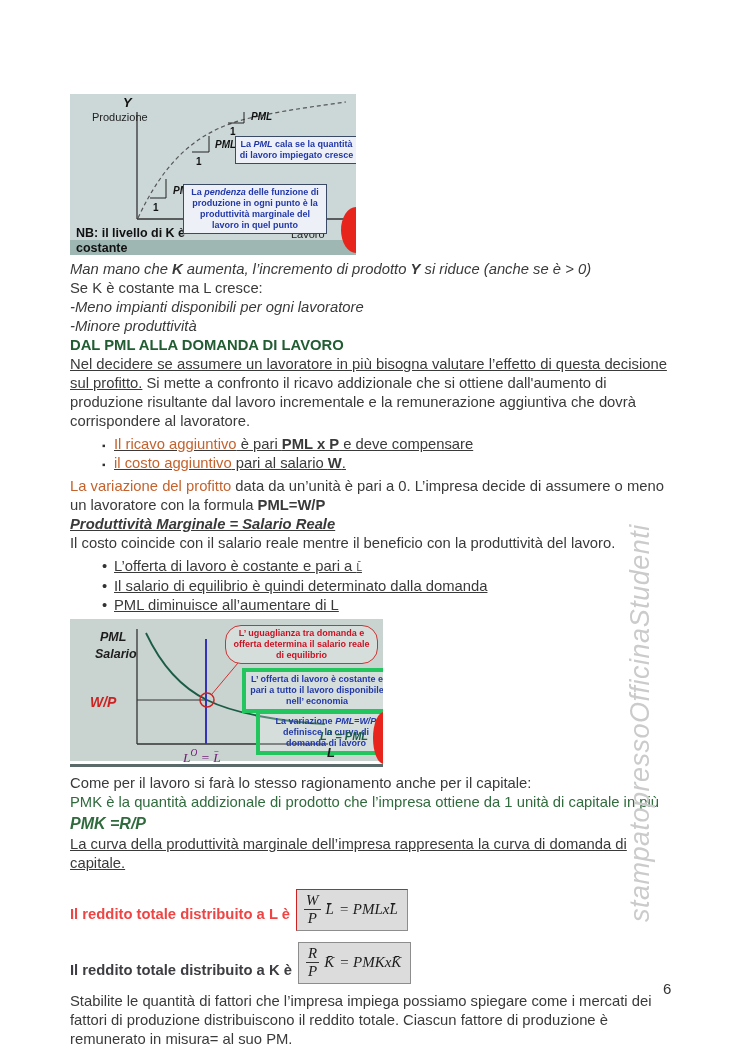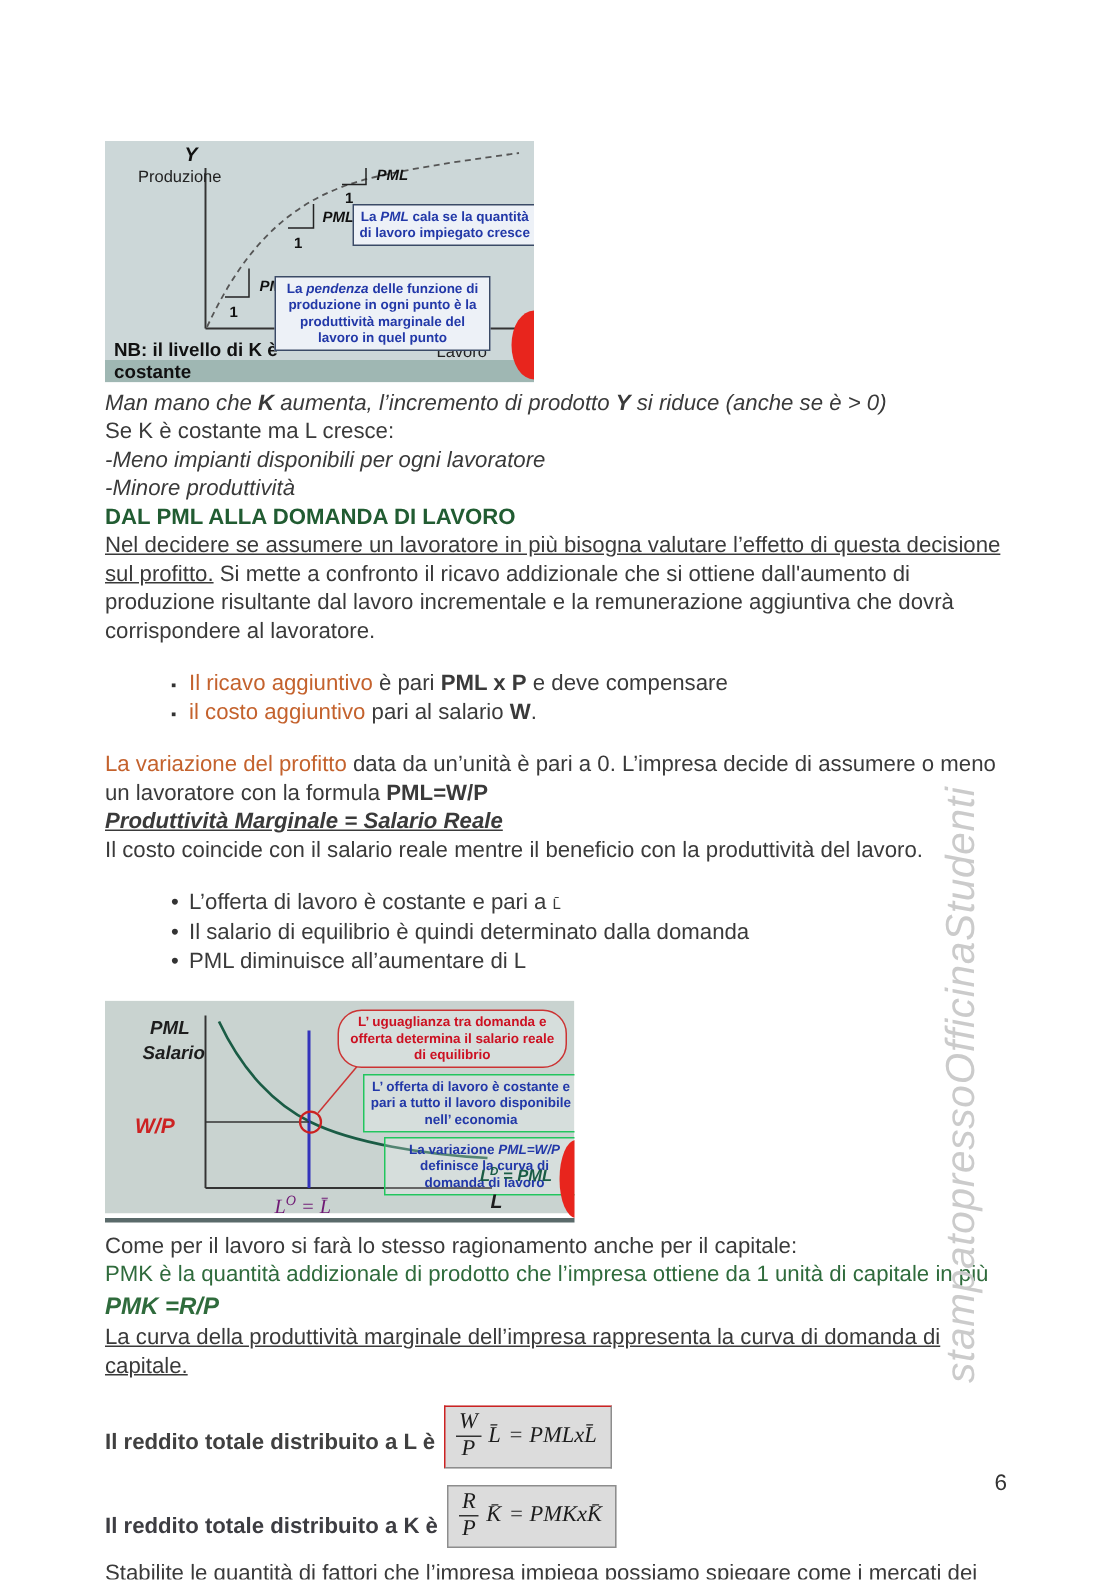--- a/index.html
+++ b/index.html
@@ -5,37 +5,37 @@
   html,body{margin:0;padding:0;}
   body{width:744px;height:1053px;position:relative;background:#ffffff;overflow:hidden;
        font-family:"Liberation Sans",sans-serif;color:#3a3a3a;}
   .content{position:absolute;left:70px;top:88px;width:606px;font-size:14.8px;line-height:19px;}
   .it{font-style:italic;}
   .b{font-weight:bold;}
   .u{text-decoration:underline;}
   .green-h{color:#215c32;font-weight:bold;}
   .green-t{color:#2f6b3c;}
   .orange{color:#c4622d;}
-  .red{color:#404040;}
+  .red{color:#ef4444;}
   .darklbl{color:#3d3d42;}
   p{margin:0;}
-  ul{margin:16px;padding:0;list-style:none;}
+  ul{margin:4px;padding:0;list-style:none;text-decoration:underline;}
   li{padding-left:40px;position:relative;}
   li.sq::before{content:"▪";position:absolute;left:28px;font-size:10px;top:1px;color:#333;}
   li.rd::before{content:"•";position:absolute;left:28px;color:#333;}
   
   .fig1{position:relative;width:286px;height:167px;margin-bottom:5px;overflow:hidden;}
   .fig-box{position:absolute;font-size:9px;line-height:1.22;text-align:center;font-weight:bold;
            color:#2238a8;background:#edf1f7;border:1px solid #3a4a66;padding:2px 3px;}
   .fig1 .blob{position:absolute;right:-15px;bottom:2px;width:30px;height:46px;background:#e8251d;border-radius:50%;}
   
   .fig2{position:relative;width:313px;height:145px;margin-top:4px;margin-bottom:7px;overflow:hidden;
         border-bottom:3px solid #5a6a6a;}
   .fig2 .boxr{color:#cc1122;border:1px solid #cc3333;background:rgba(255,255,255,0.25);}
-  .fig2 .boxb{color:#2238a8;border:1px solid #22c55e;background:rgba(255,255,255,0.25);}
+  .fig2 .boxb{color:#2238a8;border:4px solid #22c55e;background:rgba(255,255,255,0.25);}
   .fig2 .blob2{position:absolute;right:-12px;bottom:0px;width:22px;height:52px;background:#e8251d;border-radius:50%;}
   .axis-lbl{position:absolute;font-weight:bold;font-style:italic;color:#1d1d1d;}
   .ld-lbl{position:absolute;font-weight:bold;font-style:italic;color:#1a5c45;font-size:11px;}
   .lo-lbl{position:absolute;font-family:"Liberation Serif",serif;font-style:italic;color:#701a75;font-size:13.5px;}
   sup{font-size:70%;}
   
   .frow{display:flex;align-items:flex-end;gap:6px;margin-top:8px;}
   .fbox{display:inline-flex;align-items:center;gap:5px;background:#dcdcdc;border:1px solid #8d8d8d;
         padding:3px 9px 4px 7px;font-family:"Liberation Serif",serif;font-style:italic;font-size:15px;color:#1c1c1c;
         transform:translateY(3px);}

